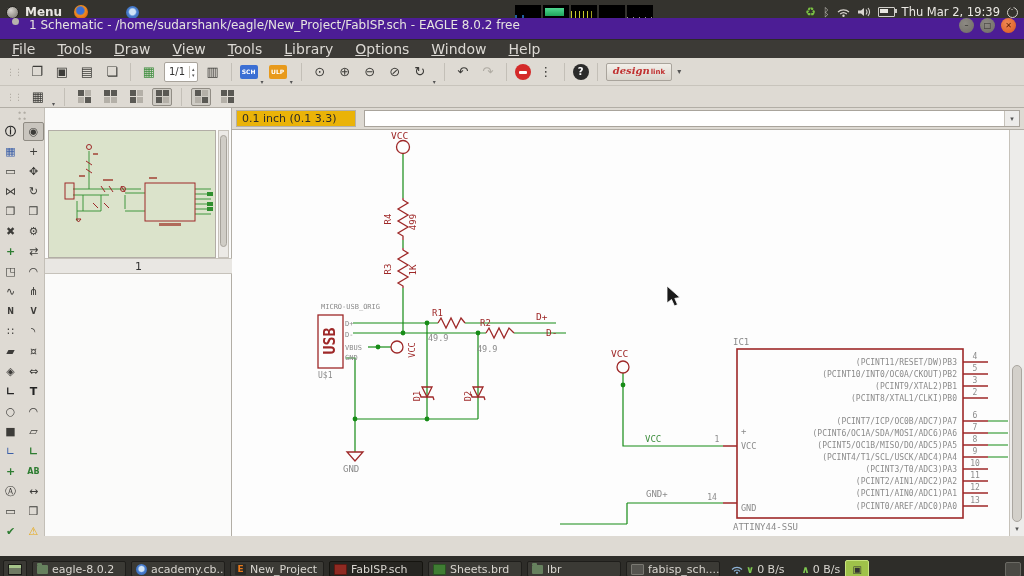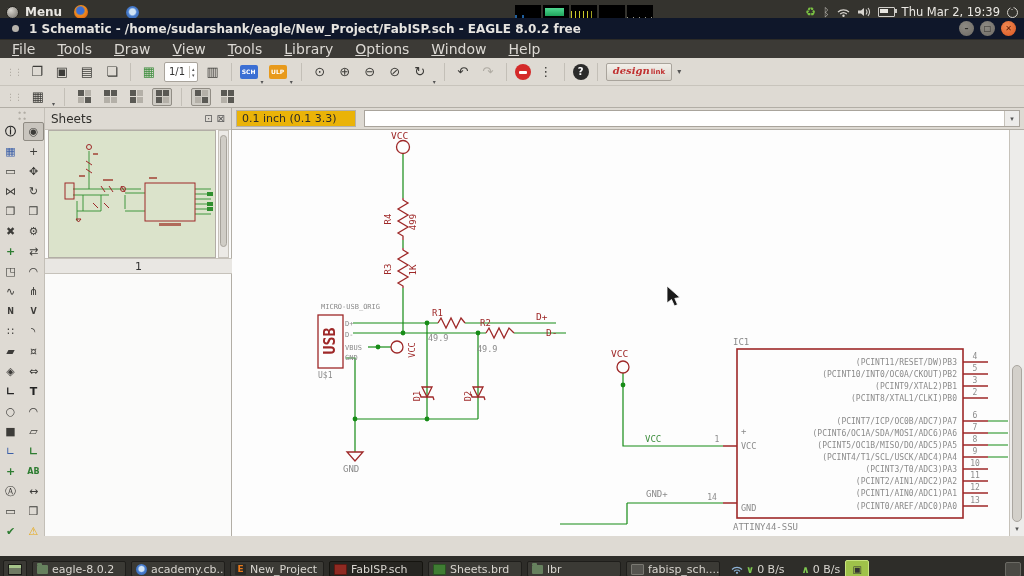--- a/index.html
+++ b/index.html
@@ -23,21 +23,21 @@
   .bt{color:#b9b6b0;font-size:11px;line-height:1;}
   .battery{width:15px;height:8px;border:1px solid #cfcdc8;border-radius:1px;position:relative;}
   .battery::after{content:"";position:absolute;left:1px;top:1px;width:8px;height:4px;background:#e8e6e1;}
   .battery::before{content:"";position:absolute;right:-3px;top:1px;width:2px;height:4px;background:#cfcdc8;}
   .clock{color:#eceae5;font-size:11.5px;white-space:nowrap;}
   .power{width:11px;height:11px;border:1.5px solid #d8d5cf;border-radius:50%;position:relative;box-sizing:border-box;}
   .power::after{content:"";position:absolute;left:3px;top:-3px;width:1.5px;height:4px;background:#34332e;box-shadow:0 0 0 0.5px #34332e;}
   .power::before{content:"";position:absolute;left:3px;top:-2px;width:1.5px;height:4px;background:#d8d5cf;}
 
   
-  .titlebar{position:absolute;left:0;top:18px;width:1024px;height:22px;background:#0f172a;display:flex;align-items:center;padding:0 8px;box-sizing:border-box;border-bottom:1px solid #2c2b27;font-weight:bold;}
+  .titlebar{position:absolute;left:0;top:18px;width:1024px;height:22px;background:#4c1d95;display:flex;padding:0 8px;box-sizing:border-box;border-bottom:1px solid #2c2b27;}
   .title-dot{width:7px;height:7px;border-radius:50%;background:#b7b3ac;margin:0 10px 0 4px;}
   .title-text{color:#e6e4e0;font-size:12px;white-space:nowrap;overflow:hidden;}
   .winbtns{margin-left:auto;display:flex;gap:6px;}
   .wbtn{width:15px;height:15px;border-radius:50%;background:radial-gradient(circle at 40% 35%,#8d8a83,#6e6b64);color:#2e2d29;font-size:8px;line-height:15px;text-align:center;}
   .wbtn.close{background:radial-gradient(circle at 40% 35%,#f08a54,#d9541e);color:#5e1d04;}
 
   
   .menubar{position:absolute;left:0;top:40px;width:1024px;height:18px;background:#3c3a36;display:flex;align-items:center;gap:22px;padding:0 12px;box-sizing:border-box;}
   .menubar span{color:#dcd9d4;font-size:14px;}
   .menubar span::first-letter{text-decoration:underline;}
@@ -367,27 +367,20 @@
           <span class="ptool">▭</span>
           <span class="ptool">❒</span>
         </div>
       <div class="prow">
           <span class="ptool c-green">✔</span>
           <span class="ptool c-warn">⚠</span>
         </div>
     </div>
 
     <div class="sheets">
-      <div class="sheets-header">
-        <span class="sheets-title">Sheets</span>
-        <span class="sheets-icons">
-          <span>⊡</span>
-          <span>⊠</span>
-        </span>
-      </div>
       <div class="thumb">
         <svg width="166" height="126" viewBox="0 0 166 126">
           <g stroke="#2f8f2f" stroke-width="0.9" fill="none">
             <path d="M40,20 V58 M24,58 H92 M24,64 H60 M34,64 V80 M52,64 V80 M28,80 H52 M28,70 V90"></path>
             <path d="M76,62 H96 M76,80 H96 M76,64 V78"></path>
             <path d="M146,58 H162 M146,63 H162 M146,68 H162 M146,73 H162 M146,78 H162 M146,83 H162"></path>
           </g>
           <g fill="#2f8f2f">
             <rect x="158" y="61" width="6" height="4"></rect>
               <rect x="158" y="71" width="6" height="4"></rect>

